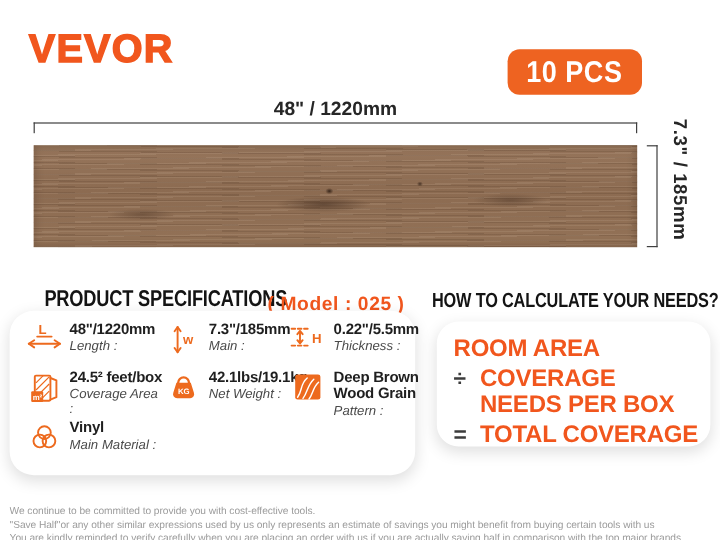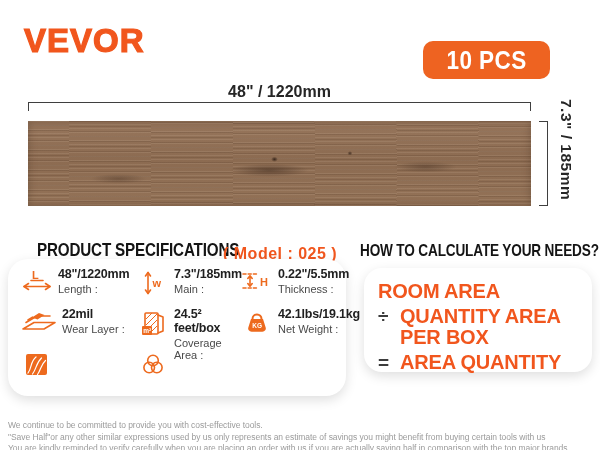--- a/index.html
+++ b/index.html
@@ -14,21 +14,21 @@
     --badge-bg:#ee6321;
   }
   *{margin:0;padding:0;box-sizing:border-box;}
   body{background:#fff;}
   .stage{position:relative;width:600px;height:450px;background:#ffffff;overflow:hidden;
          font-family:"Liberation Sans",sans-serif;}
 
   
   .logo{position:absolute;left:24px;top:22px;font-size:33px;font-weight:bold;
         color:var(--accent);letter-spacing:1px;-webkit-text-stroke:1.2px var(--accent);}
-  .badge{position:absolute;left:423px;top:41px;width:127px;height:38px;background:var(--badge-bg);
+  .badge{position:absolute;left:423px;top:41px;width:112px;height:38px;background:var(--badge-bg);
          border-radius:10px;display:flex;align-items:center;justify-content:center;}
   .badge span{color:#fff;font-size:25px;font-weight:bold;letter-spacing:.5px;
               transform:scaleX(.9);white-space:nowrap;}
 
   
   .dim-top-label{position:absolute;left:28px;top:83px;width:503px;text-align:center;
                  font-size:16px;font-weight:bold;color:#262626;}
   .dim-top-bracket{position:absolute;left:28px;top:102px;width:503px;height:9px;
                    border-top:1.5px solid var(--dimension);border-left:1.5px solid var(--dimension);
                    border-right:1.5px solid var(--dimension);}
@@ -61,21 +61,21 @@
                 transform:scaleX(.8);transform-origin:0 0;}
 
   
   .spec-card{position:absolute;left:8px;top:259px;width:338px;height:137px;background:#fff;
              border-radius:20px;box-shadow:0 4px 12px rgba(0,0,0,.13);}
   .spec-grid{position:absolute;inset:0;padding:8px 6px 6px 12px;display:grid;
              grid-template-columns:116px 104px 1fr;grid-template-rows:40px 42px auto;}
   .spec-item{display:flex;gap:4px;align-items:flex-start;}
   .spec-icon{flex:0 0 34px;display:flex;justify-content:center;padding-top:2px;}
   .spec-value{font-weight:bold;font-size:12.5px;color:var(--value-text);line-height:1.12;letter-spacing:-.2px;}
-  .spec-label{font-size:11px;color:var(--label-text);margin-top:2px;}
+  .spec-label{font-size:11px;color:var(--label-text);margin-top:2px;font-style:italic;}
 
   
   .calc-card{position:absolute;left:364px;top:268px;width:228px;height:104px;background:#fff;
              border-radius:18px;box-shadow:0 4px 12px rgba(0,0,0,.13);padding:13px 6px 0 14px;}
   .calc-row{display:flex;align-items:flex-start;margin-top:3px;}
   .calc-row:first-child{margin-top:0;}
   .op{flex:0 0 22px;color:var(--operator);font-weight:bold;font-size:19px;line-height:1.15;}
   .ctext{font-weight:bold;font-size:20px;color:var(--accent);line-height:1.08;letter-spacing:-.2px;}
 
   
@@ -157,34 +157,20 @@
             <path class="ic" d="M6.8 14.5 L9 17.2 L11.2 14.5"></path>
             <text class="itx" font-size="11" x="19" y="16.5">H</text>
           </svg>
         </span>
         <div class="spec-text">
           <div class="spec-value">0.22"/5.5mm</div>
           <div class="spec-label">Thickness :</div>
         </div>
       </div>
 
-      <div class="spec-item">
-        <span class="spec-icon">
-          <svg width="38" height="26" viewBox="0 0 38 26">
-            <path class="ic" d="M3 20 L14 13.5 H35 L24 20 Z"></path>
-            <path class="ic" d="M6 13.5 L17 7 H30"></path>
-            <path class="icf" d="M12 8.5 L19 4 L24.5 6 L17.5 10.5 Z"></path>
-            <path class="ic" d="M8 11 L12.5 8.2"></path>
-          </svg>
-        </span>
-        <div class="spec-text">
-          <div class="spec-value">22mil</div>
-          <div class="spec-label">Wear Layer :</div>
-        </div>
-      </div>
 
       <div class="spec-item">
         <span class="spec-icon">
           <svg width="28" height="30" viewBox="0 0 28 30">
             <rect class="ic" x="6" y="4" width="13" height="21" rx="1"></rect>
             <path class="ic2" d="M7 10 L13 4 M7 16 L18 5 M7 22 L18 11 M10 25 L18 17"></path>
             <path class="ic" d="M19 6 L24 8 V22 L19 24"></path>
             <rect class="icf" x="3" y="17" width="10" height="9" rx="1"></rect>
             <text class="iw" font-size="6.5" x="4.2" y="24">m²</text>
           </svg>
@@ -209,47 +195,55 @@
         </div>
       </div>
 
       <div class="spec-item">
         <span class="spec-icon">
           <svg width="26" height="26" viewBox="0 0 26 26">
             <rect class="icf" x="2" y="3" width="21" height="21" rx="2"></rect>
             <path class="iws" d="M4 22 C8 17 6 11 12 6 M8.5 23 C12.5 18 12 12 17.5 7 M13.5 23.5 C17 19 16.5 14 21.5 9.5"></path>
           </svg>
         </span>
+        <div class="spec-text">
+          <div class="spec-value">Deep Brown Wood Grain</div>
+          <div class="spec-label">Pattern :</div>
+        </div>
       </div>
 
 
       <div class="spec-item">
         <span class="spec-icon">
           <svg width="26" height="26" viewBox="0 0 26 26">
             <circle class="ic" cx="13" cy="9.5" r="5.3"></circle>
             <circle class="ic" cx="9.2" cy="16.5" r="5.3"></circle>
             <circle class="ic" cx="16.8" cy="16.5" r="5.3"></circle>
           </svg>
         </span>
+        <div class="spec-text">
+          <div class="spec-value">Vinyl</div>
+          <div class="spec-label">Main Material :</div>
+        </div>
       </div>
 
     </div>
   </div>
 
   <div class="calc-card">
     <div class="calc-row">
       <span class="ctext">ROOM AREA</span>
     </div>
     <div class="calc-row">
       <span class="op">÷</span>
-      <span class="ctext" style="max-width:182px">QUANTITY AREA PER BOX</span>
+      <span class="ctext" style="max-width:182px">COVERAGE NEEDS PER BOX</span>
     </div>
     <div class="calc-row">
       <span class="op">=</span>
-      <span class="ctext">AREA QUANTITY</span>
+      <span class="ctext">TOTAL COVERAGE</span>
     </div>
   </div>
 
   <div class="footer">
     <div>We continue to be committed to provide you with cost-effective tools.</div>
     <div>"Save Half"or any other similar expressions used by us only represents an estimate of savings you might benefit from buying certain tools with us</div>
     <div>You are kindly reminded to verify carefully when you are placing an order with us if you are actually saving half in comparison with the top major brands.</div>
   </div>
 
 </div>

